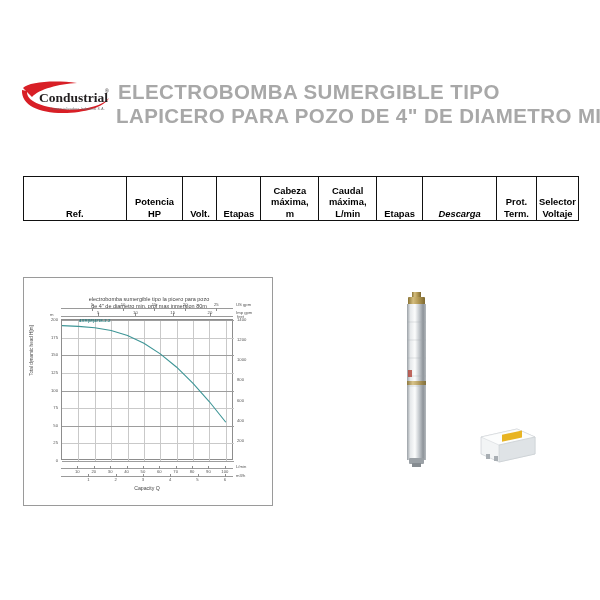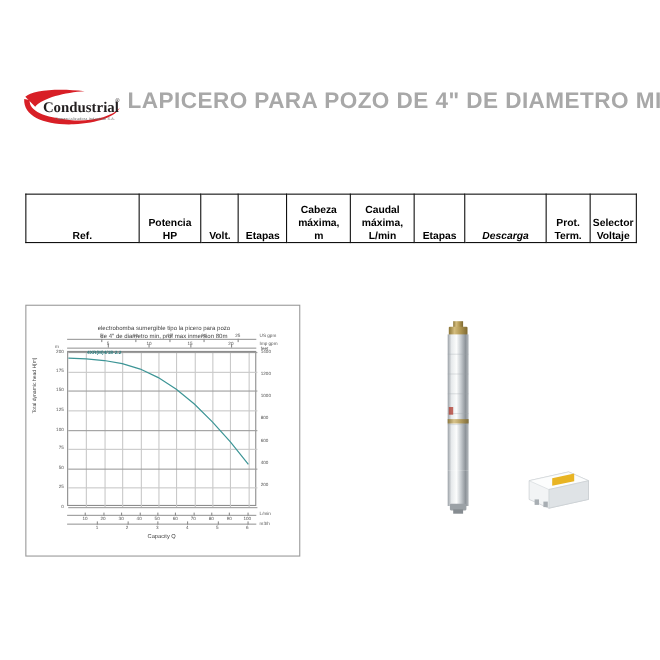--- a/index.html
+++ b/index.html
@@ -139,20 +139,21 @@
       <svg width="105" height="46" viewBox="0 0 105 46">
         <path d="M4 8 C10 2, 34 0, 58 3 C40 4, 20 9, 13 17 Z" fill="#d81f26"></path>
         <path d="M3 10 C2 26, 22 34, 48 33 C70 32, 86 26, 90 18 C82 27, 62 31, 44 29 C22 27, 7 21, 8 11 Z" fill="#d81f26"></path>
         <text x="20" y="22" font-family="Liberation Serif, serif" font-size="13.5" font-weight="bold" fill="#231f20">Condustrial</text>
         <text x="86" y="13" font-family="Liberation Sans, sans-serif" font-size="5" fill="#231f20">®</text>
         <text x="31" y="29.5" font-family="Liberation Sans, sans-serif" font-size="3.4" fill="#6a6a6a" letter-spacing="0.2">Comercializadora Industrial S.A.</text>
       </svg>
     </div>
 
     <div class="title-block">
+      <div class="title-line">ELECTROBOMBA SUMERGIBLE TIPO</div>
       <div class="title-line l2">LAPICERO PARA POZO DE 4" DE DIAMETRO MIN,</div>
     </div>
   </div>
 
   <div class="spec-table-wrap">
     <table class="spec">
       <thead>
         <tr>
           <th class="c-ref">
             <span>Ref.</span>

